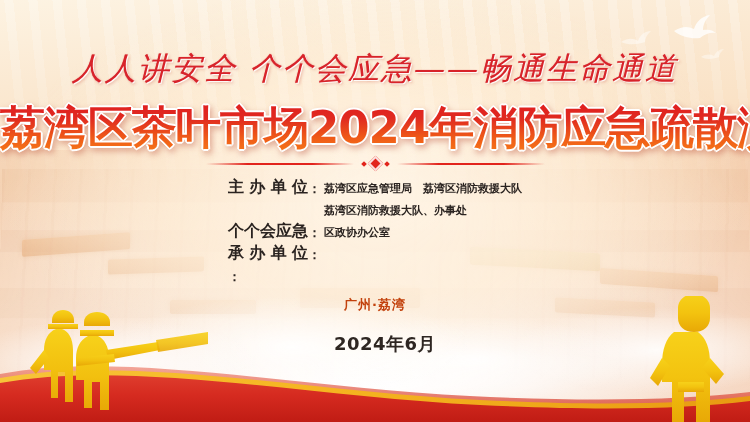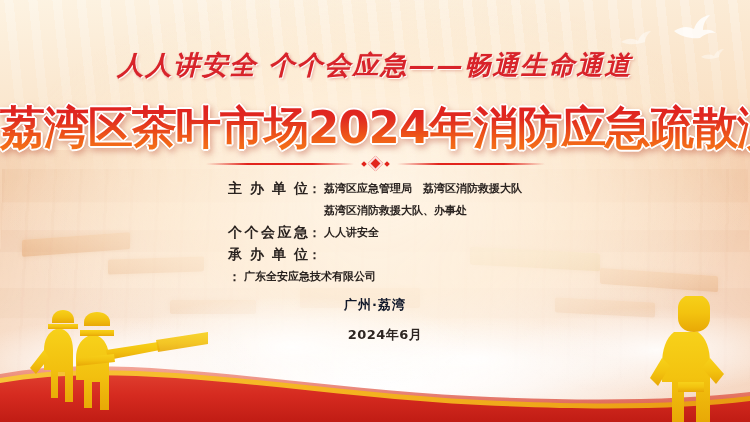--- a/index.html
+++ b/index.html
@@ -115,22 +115,22 @@
   .sil{position:absolute;}
   .sil svg{display:block;}
 
   
   .content{position:absolute;inset:0;}
 
   .calligraphy{
     position:absolute;left:0;right:0;top:48px;
     text-align:center;
     font-family:"DejaVu Serif","Liberation Serif",serif;
-    font-size:26px;
-    font-weight:bold;
+    font-size:31px;
+    font-weight:normal;
     font-style:italic;
     letter-spacing:2px;
     color:#d8232a;
     white-space:nowrap;
     text-shadow:
       1px 1px 0 rgba(255,255,255,.9),
       2px 2px 3px rgba(190,50,40,.30),
       0 0 1px rgba(200,30,30,.6);
   }
 
@@ -165,43 +165,43 @@
   .divider .dia{width:11px;height:11px;background:#e2241c;transform:rotate(45deg);
     box-shadow:inset 0 0 0 2px rgba(255,255,255,.85);}
 
   .orgblock{
     position:absolute;left:0;right:0;top:178px;
     display:flex;flex-direction:column;align-items:center;
   }
   .orgrows{display:flex;flex-direction:column;gap:1px;}
   .orgrow{display:flex;align-items:flex-start;line-height:21px;white-space:nowrap;}
   .orglabel{
-    font-family:Liberation Serif, serif;
-    font-size:14px;font-weight:bold;color:#2a2320;
+    font-family:Liberation Mono, monospace;
+    font-size:16px;font-weight:bold;color:#2a2320;
     width:80px;text-align:justify;text-align-last:justify;
   }
   .orgcolon{font-size:13px;font-weight:bold;color:#2a2320;margin-right:3px;}
   .orgvalue{
     font-family:"DejaVu Sans","Liberation Sans",sans-serif;
     font-size:11px;font-weight:bold;color:#2a2320;
   }
   .orgrow.indent .orglabel,.orgrow.indent .orgcolon{visibility:hidden;}
 
   .footer{
     position:absolute;left:0;right:0;top:296px;
     text-align:center;
   }
   .footer .place{
     font-family:"DejaVu Sans","Liberation Sans",sans-serif;
-    font-size:13px;font-weight:bold;color:#0f172a;letter-spacing:1px;
-    margin-bottom:12px;
+    font-size:13px;font-weight:bold;color:#c2410c;letter-spacing:1px;
+    margin-bottom:18px;
   }
   .footer .date{
     font-family:"DejaVu Sans","Liberation Sans",sans-serif;
-    font-size:13px;font-weight:bold;color:#2e2622;letter-spacing:.5px;padding-left:20px;
+    font-size:18px;font-weight:bold;color:#2e2622;letter-spacing:.5px;padding-left:20px;
   }
 </style>
 </head>
 <body>
 
 <div id="poster">
 
   <div class="bg-base"></div>
   <div class="bg-photo"></div>
   <div class="facade"></div>
@@ -332,29 +332,28 @@
             <span class="orgvalue">荔湾区应急管理局　荔湾区消防救援大队</span>
           </div>
           <div class="orgrow indent">
             <span class="orglabel">主办单位</span>
             <span class="orgcolon">：</span>
             <span class="orgvalue">荔湾区消防救援大队、办事处</span>
           </div>
           <div class="orgrow">
             <span class="orglabel">个个会应急</span>
             <span class="orgcolon">：</span>
-            <span class="orgvalue">人人讲安全</span>
+            <span class="orgvalue">区政协办公室</span>
           </div>
           <div class="orgrow">
             <span class="orglabel">承办单位</span>
             <span class="orgcolon">：</span>
           </div>
           <div class="orgrow">
             <span class="orgcolon">：</span>
-            <span class="orgvalue">广东全安应急技术有限公司</span>
           </div>
         </div>
     </div>
 
     <div class="footer">
       <div class="place">广州·荔湾</div>
       <div class="date">2024年6月</div>
     </div>
 
   </div>

